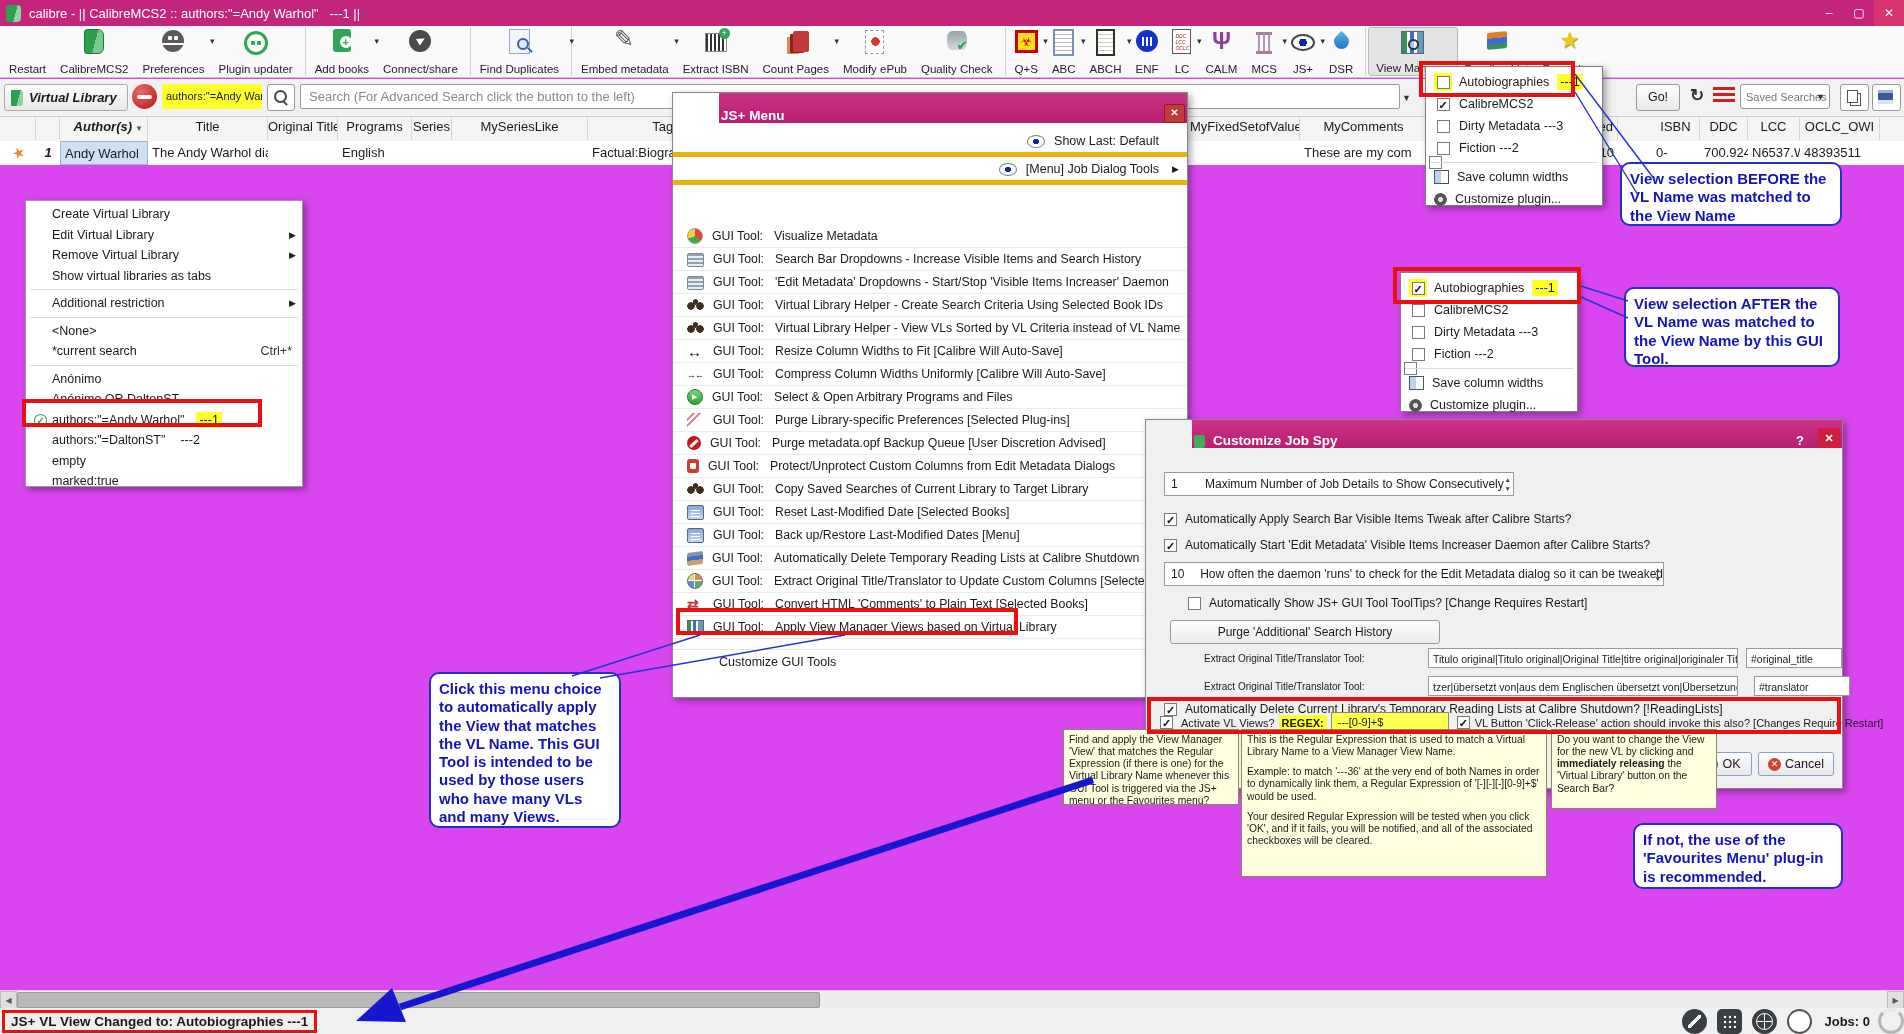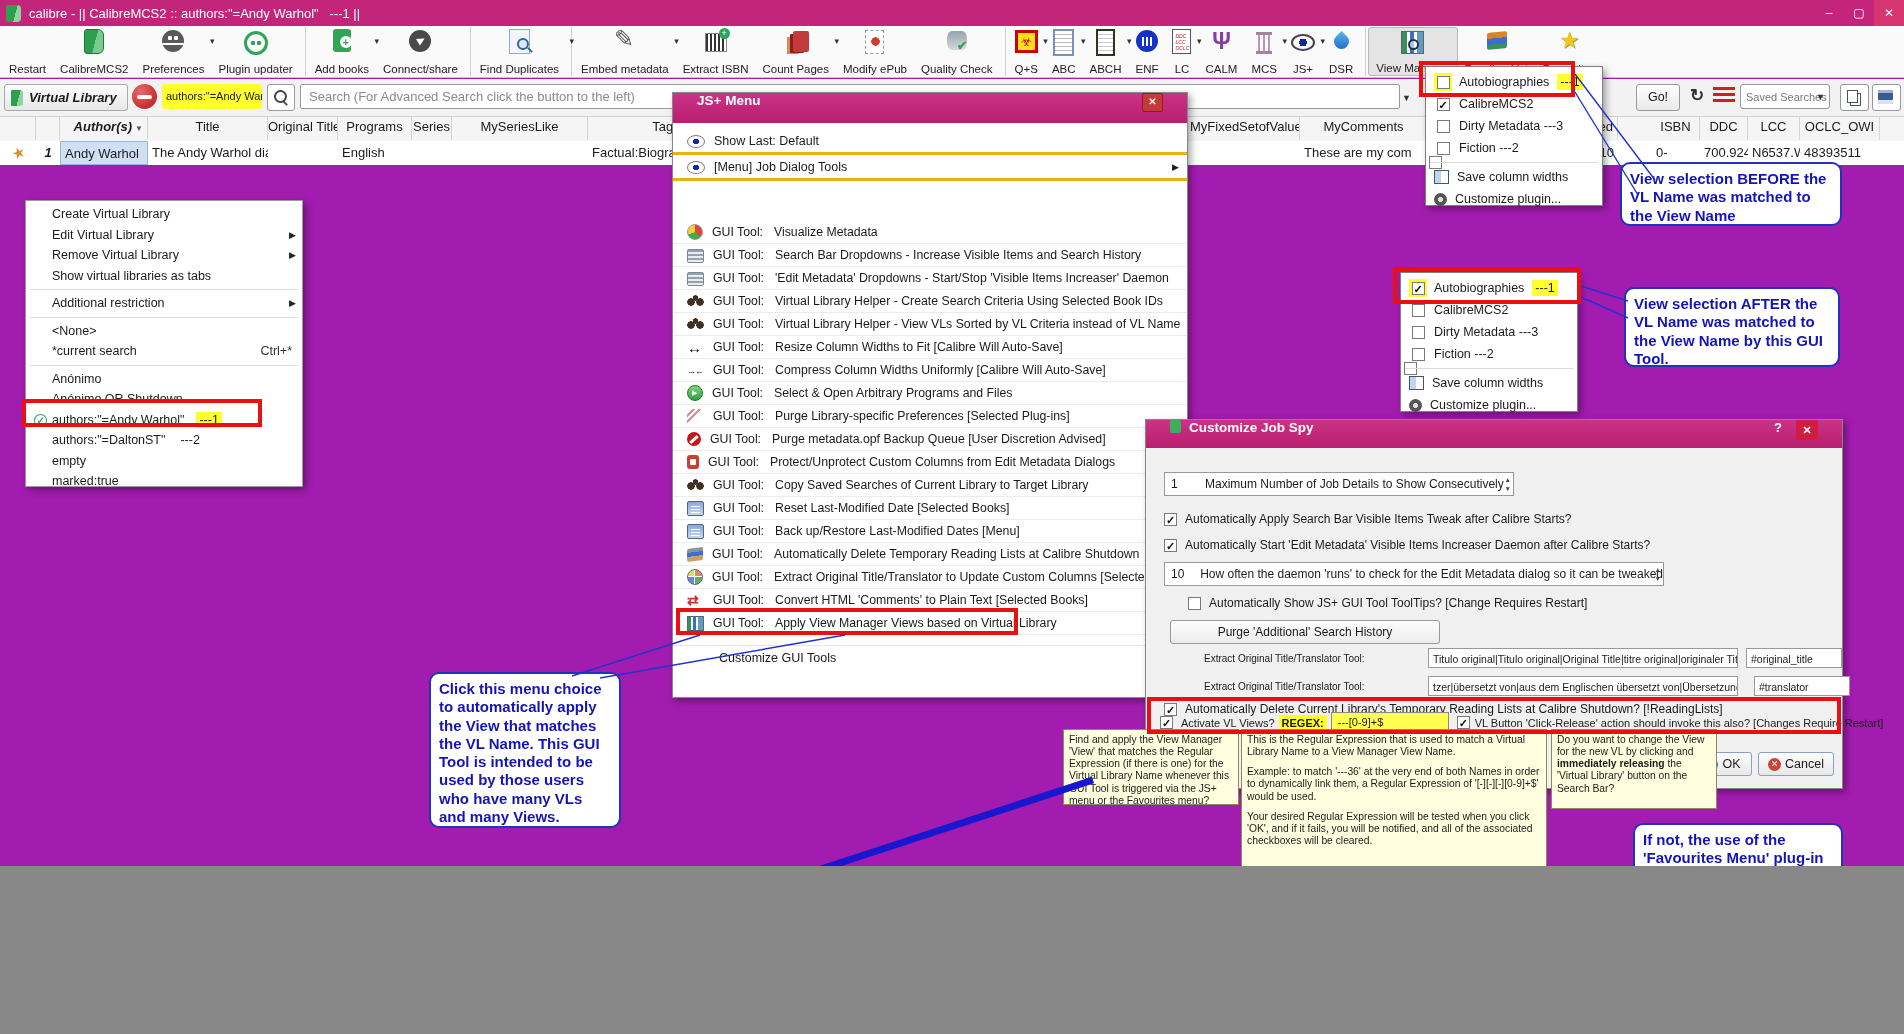--- a/index.html
+++ b/index.html
@@ -1,16 +1,16 @@
 <!DOCTYPE html>
 <html><head>
 <meta charset="utf-8">
 <style>
   html,body{margin:0;padding:0;background:#888;}
-  .screen{position:relative;width:1904px;height:866px;overflow:hidden;background:#a21caf;
+  .screen{position:relative;width:1904px;height:1034px;overflow:hidden;background:#d946ef;
           font-family:"Liberation Sans",sans-serif;color:#1a1a1a;font-size:13px;}
   
   .titlebar{position:absolute;left:0;top:0;width:1904px;height:26px;background:#c2257a;display:flex;align-items:center;}
   .logo{width:15px;height:17px;margin:0 8px 0 6px;background:linear-gradient(105deg,#2e9e4f 60%,#8fd3a2 60%);border-radius:2px 4px 4px 2px;}
   .wtitle{color:#fff;font-size:13px;white-space:pre;}
   .wspacer{flex:1}
   .wc{width:30px;height:26px;color:#fff;text-align:center;line-height:26px;font-size:12px;}
   .wc.close{background:#d6356f;}
   .wc.min::after{content:"–"} .wc.max::after{content:"▢"} .wc.close::after{content:"✕"}
   
@@ -118,26 +118,26 @@
   .vlitem .lbl{white-space:nowrap;}
   .vlitem .sfx{margin-left:12px;padding:1px 3px;}
   .vlitem.hl .sfx{background:#ffff2e;}
   .vlitem .sc{margin-left:auto;color:#333;}
   .vlitem .sub{position:absolute;right:6px;font-size:9px;color:#222;display:none;}
   .vlitem.submenu .sub{display:block;}
   .vlitem.sep{height:7px;padding:0;}
   .vlitem.sep::after{content:"";position:absolute;left:4px;right:4px;top:3px;height:1px;background:#dcdcdc;}
   
   .jsplus{left:672px;top:92px;width:516px;height:606px;z-index:12;border:1px solid #888;}
-  .ptitle{height:30px;background:linear-gradient(#cb3387,#b91e6e);color:#fff;font-size:13.5px;font-weight:bold;display:flex;align-items:flex-start;padding:0 24px;}
+  .ptitle{height:30px;background:linear-gradient(#cb3387,#b91e6e);color:#fff;font-size:13.5px;font-weight:bold;display:flex;align-items:flex-end;padding:0 2px;margin-left:46px;}
   .ptitle .tico{width:11px;height:13px;background:#3fae5a;border-radius:2px;margin-right:8px;}
   .ptitle .tspacer{flex:1}
   .pclose{width:19px;height:17px;background:#c23a3a;border:1px solid #8c1f1f;border-radius:2px;color:#fff;font-size:10px;line-height:16px;text-align:center;}
   .jsbody{padding:6px 0 0 0;}
-  .jsitem{display:flex;align-items:center;height:23px;padding:0 14px;font-size:12.5px;position:relative;border-bottom:3px solid #eab308;}
+  .jsitem{display:flex;align-items:center;height:23px;padding:0 28px;font-size:12.5px;position:relative;border-bottom:5px solid #eab308;justify-content:flex-end;}
   .jsitem .sub{position:absolute;right:8px;font-size:9px;}
   .jspacer{height:40px;}
   .jstool{display:flex;align-items:center;height:22px;padding:0 14px;font-size:12.3px;border-bottom:1px solid #ececec;white-space:nowrap;}
   .jstool .pfx{width:62px;flex:none;}
   .jsfooter{display:flex;align-items:center;height:24px;padding:0 14px 0 46px;font-size:12.5px;margin-top:10px;border-top:1px solid #e6e6e6;}
   .micon{display:inline-block;position:relative;width:17px;height:15px;margin-right:9px;flex:none;}
   .m-eye{width:16px;height:11px;margin-top:2px;border:1px solid #778;border-radius:50%;background:radial-gradient(circle,#1226a8 0 3px,#fff 3px);}
   .m-pie{width:14px;height:14px;border-radius:50%;border:1px solid #999;background:conic-gradient(#e6433b 0 130deg,#3fae49 130deg 250deg,#f7d038 250deg 360deg);}
   .m-drop{width:15px;height:12px;margin-top:1px;border:1px solid #788a9a;border-radius:2px;background:repeating-linear-gradient(#97a2ad 0 2px,#e8edf2 2px 4px);}
   .m-binoc{background:radial-gradient(circle at 4px 8px,#3f2f20 0 3.5px,transparent 4px),radial-gradient(circle at 13px 8px,#3f2f20 0 3.5px,transparent 4px),radial-gradient(circle at 8.5px 4px,#3f2f20 0 2.5px,transparent 3px);}
@@ -520,21 +520,21 @@
       <div class="vlitem">
         <span class="chk"></span>
         <span class="lbl">Anónimo</span>
         <span class="sfx"></span>
         <span class="sc"></span>
 
       </div>
 
       <div class="vlitem">
         <span class="chk"></span>
-        <span class="lbl">Anónimo OR Shutdown</span>
+        <span class="lbl">Anónimo OR DaltonST</span>
         <span class="sfx"></span>
         <span class="sc"></span>
 
       </div>
 
       <div class="vlitem checked hl">
         <span class="chk"></span>
         <span class="lbl">authors:"=Andy Warhol"</span>
         <span class="sfx">---1</span>
         <span class="sc"></span>

